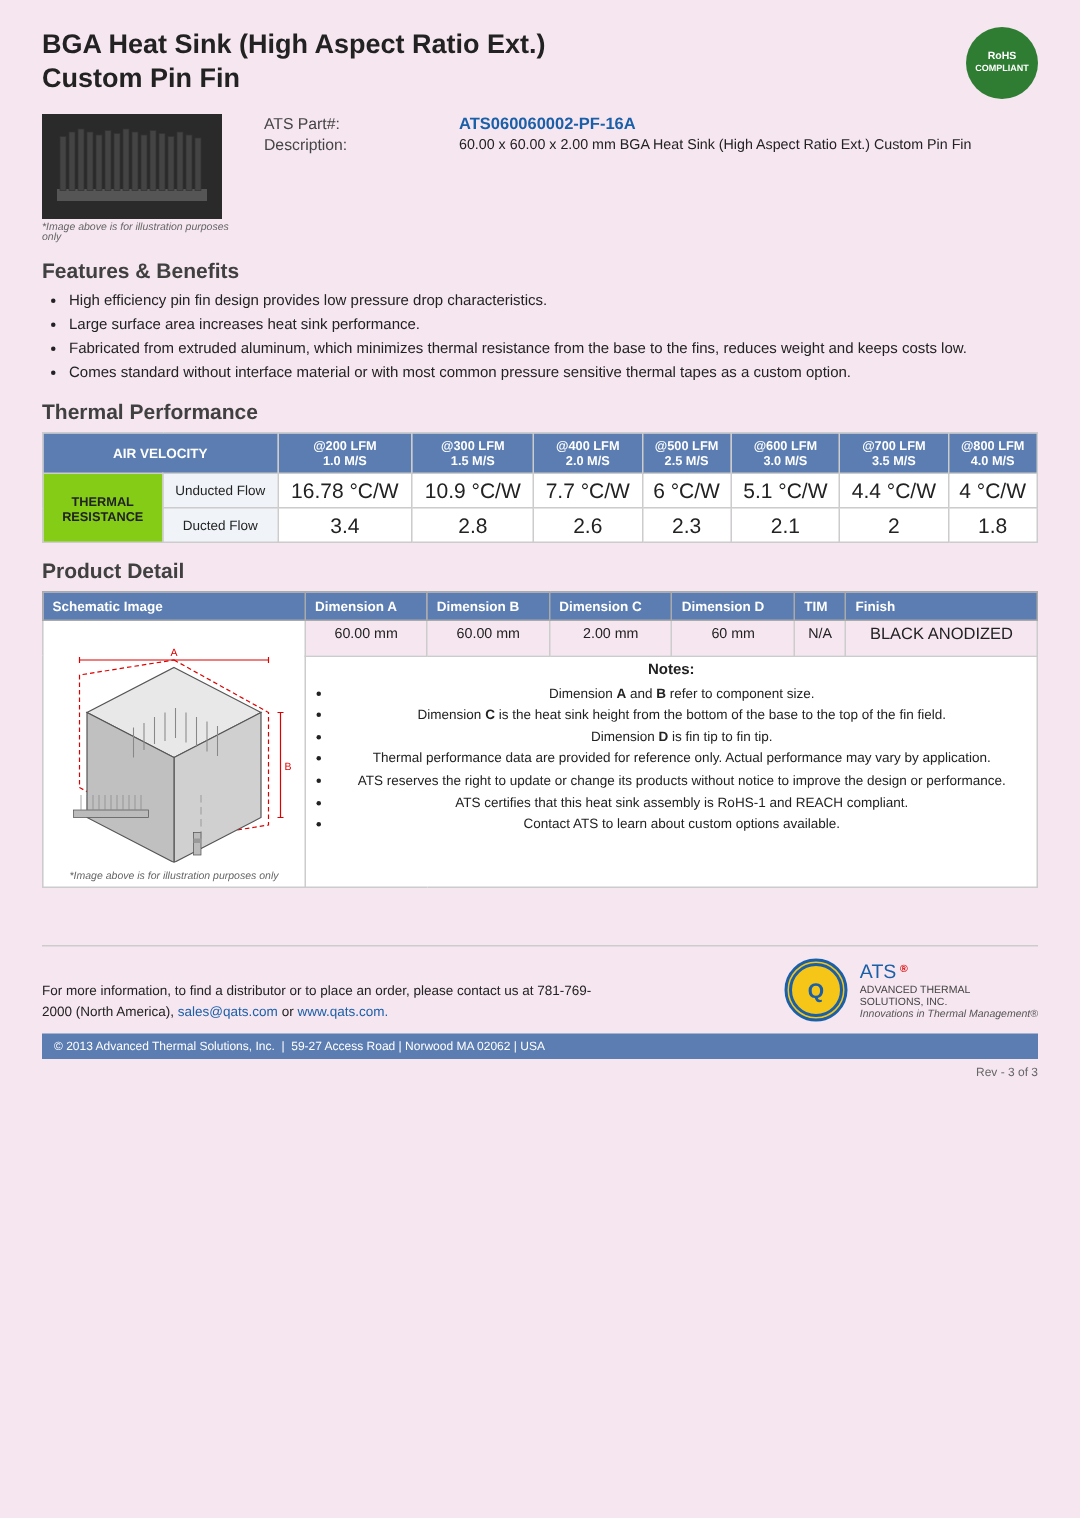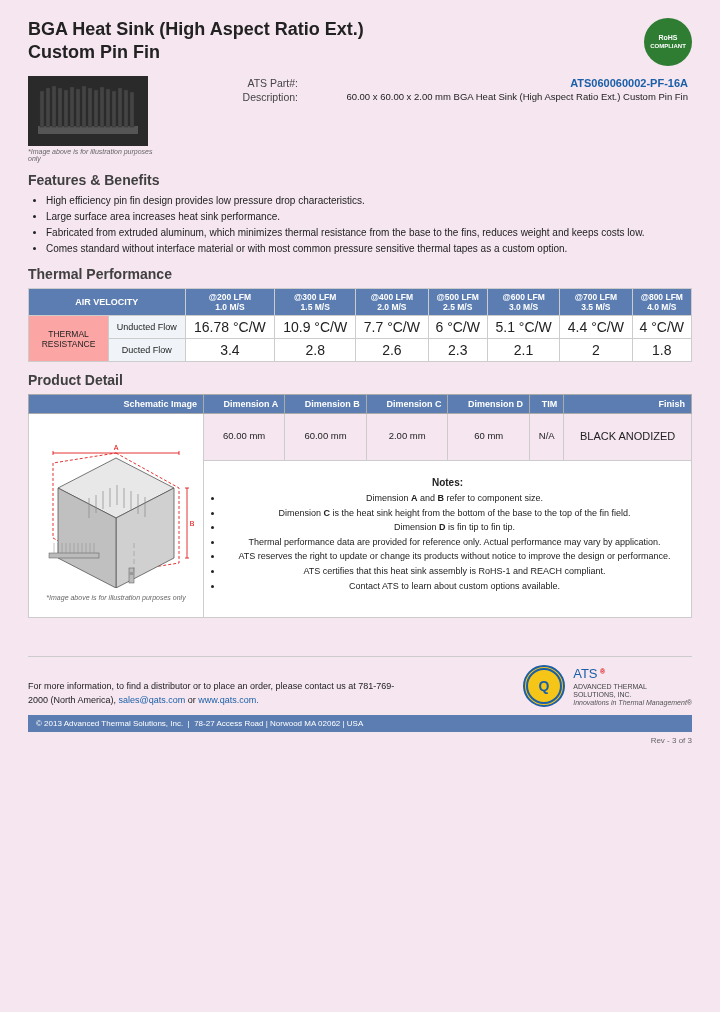--- a/index.html
+++ b/index.html
@@ -78,21 +78,20 @@
     }
     .part-table {
       width: 100%;
       border-collapse: collapse;
       margin-bottom: 6px;
     }
     .part-table td {
       padding: 1px 4px;
       vertical-align: top;
       font-size: 10.5px;
-      text-align: right;
     }
     .part-label {
       color: #444;
       white-space: nowrap;
       font-weight: normal;
       width: 130px;
     }
     .part-value {
       color: #222;
     }
@@ -143,22 +142,22 @@
       font-weight: bold;
       font-size: 9px;
     }
     .lfm-header {
       background: #5b7db1;
       color: white;
       font-size: 8.5px;
       font-weight: bold;
     }
     .thermal-resistance-label {
-      background: #fca5a5;
-      font-weight: normal;
+      background: #84cc16;
+      font-weight: bold;
       font-size: 9px;
     }
     .flow-type-cell {
       background: #f0f4f8;
       font-size: 9px;
     }
     .data-cell {
       background: white;
       font-size: 14px;
     }
@@ -167,27 +166,27 @@
     .detail-table-outer {
       width: 100%;
       border-collapse: collapse;
       margin-bottom: 8px;
       font-size: 9.5px;
     }
     .detail-table-outer th {
       background: #5b7db1;
       color: white;
       padding: 4px 6px;
-      text-align: right;
+      text-align: left;
       border: 1px solid #aaa;
       font-size: 9px;
     }
     .detail-table-outer td {
       border: 1px solid #ccc;
-      padding: 16px 5px;
+      padding: 3px 5px;
       text-align: center;
       vertical-align: top;
       font-size: 9.5px;
     }
     .schematic-cell {
       width: 175px;
       min-height: 200px;
       text-align: center;
       vertical-align: middle;
       background: white;
@@ -559,16 +558,16 @@
       <div class="ats-sub">ADVANCED THERMAL<br>SOLUTIONS, INC.</div>
       <div style="font-size:7px; color:#555; font-style:italic;">Innovations in Thermal Management®</div>
     </div>
   </div>
 </div>
 
 <div class="copyright-bar">
   <span>
     <span>© 2013 Advanced Thermal Solutions, Inc.</span>
     &nbsp;|&nbsp;
-    <span>78-27 Access Road  |  Norwood MA  02062  |  USA</span>
+    <span>59-27 Access Road  |  Norwood MA  02062  |  USA</span>
   </span>
 </div>
 <div class="page-num">Rev - 3 of 3</div>
 
 </body></html>

